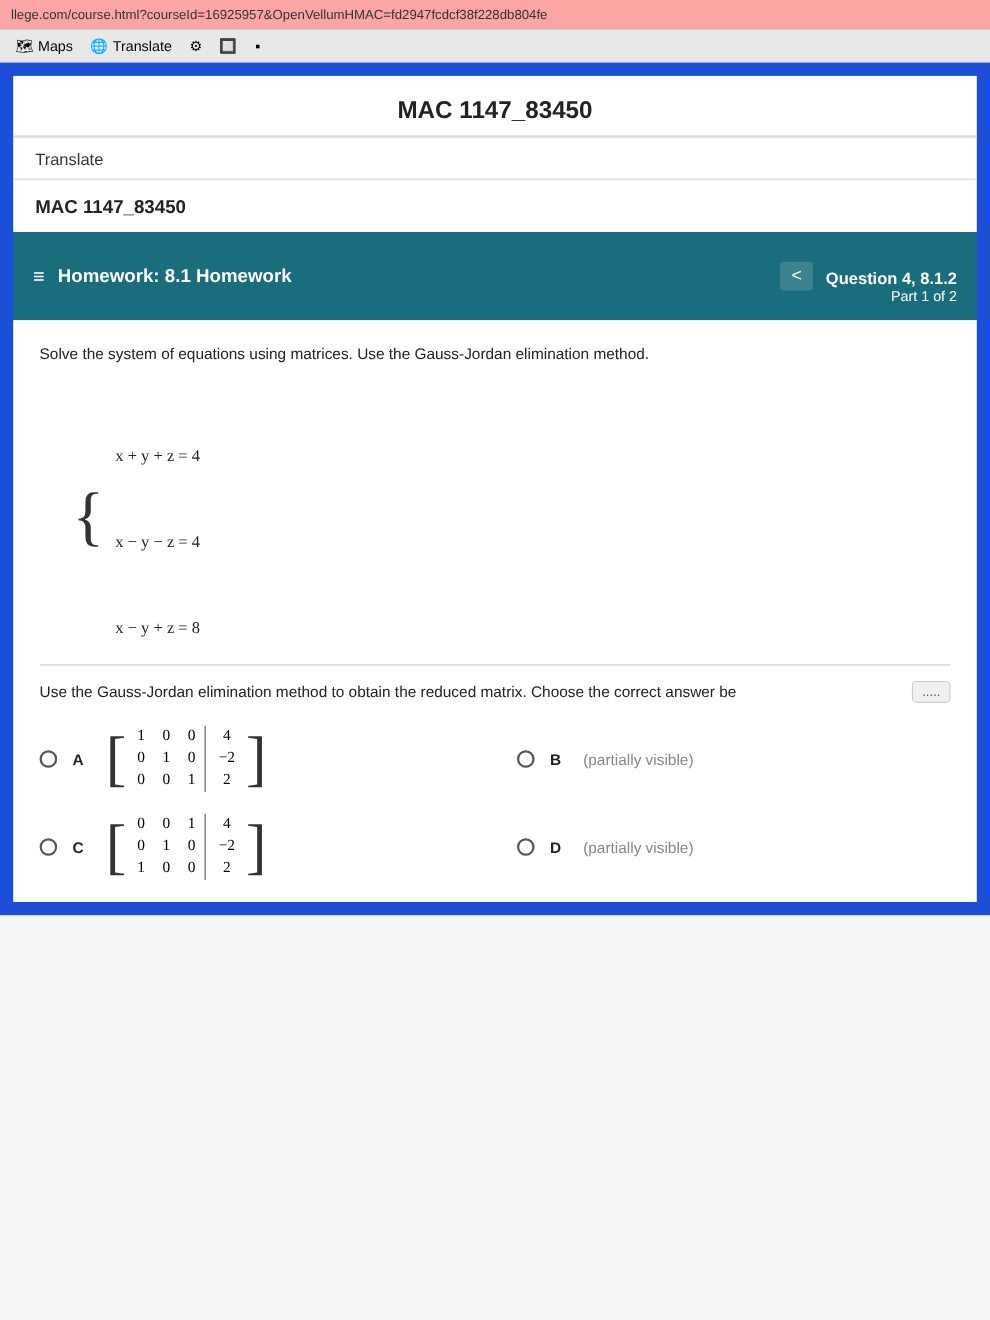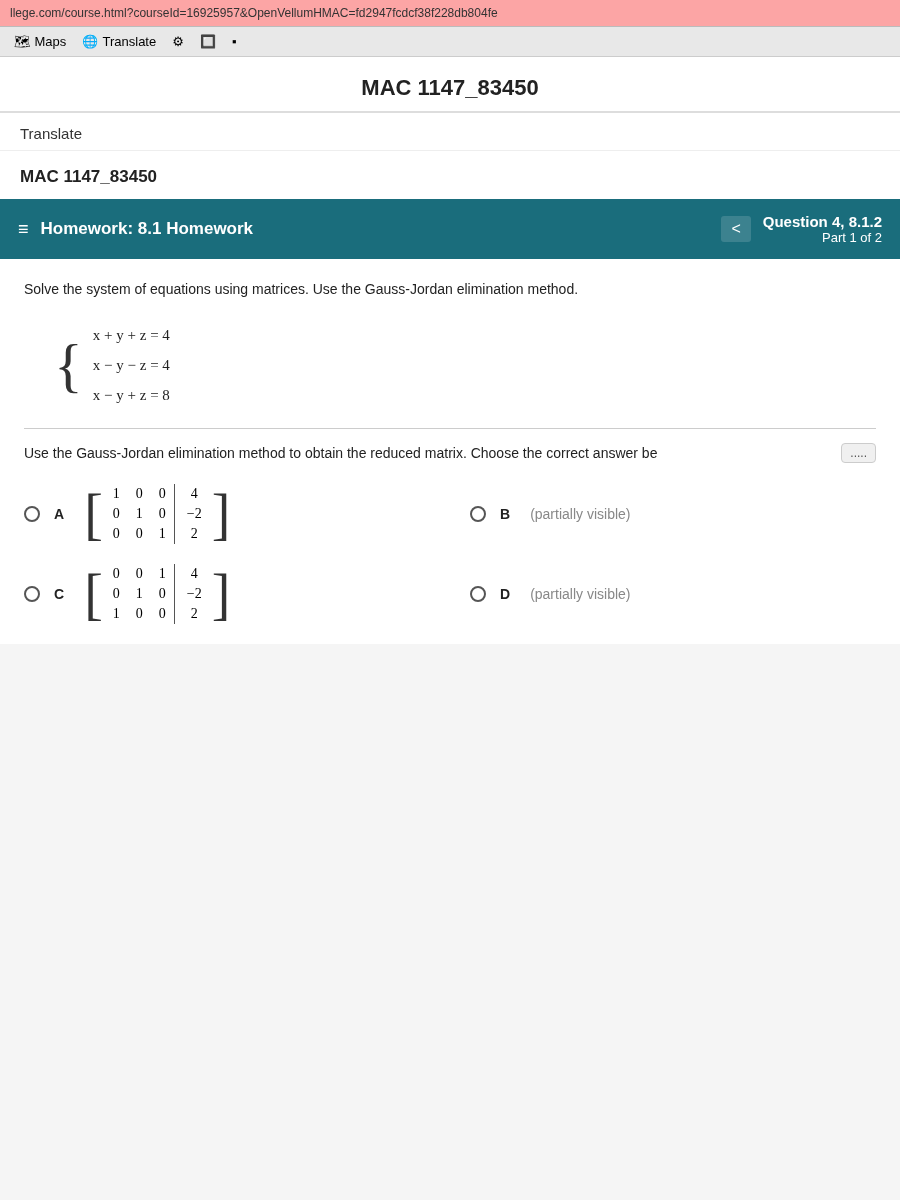--- a/index.html
+++ b/index.html
@@ -28,22 +28,22 @@
       display: flex;
       align-items: center;
       gap: 4px;
       cursor: pointer;
       padding: 2px 4px;
       border-radius: 3px;
     }
 
     
     .page-content {
-      background: #404040;
-      padding: 0;
+      background: #1d4ed8;
+      padding: 12px;
     }
 
     
     .course-title-bar {
       text-align: center;
       padding: 18px 0 10px;
       font-size: 22px;
       font-weight: bold;
       color: #222;
       border-bottom: 2px solid #ddd;
@@ -88,20 +88,21 @@
     .homework-title {
       font-size: 17px;
       font-weight: bold;
     }
     .homework-header-right {
       text-align: right;
     }
     .question-label {
       font-size: 15px;
       font-weight: bold;
+      margin-top: 20px;
     }
     .part-label {
       font-size: 13px;
       font-weight: normal;
     }
     .nav-arrow {
       background: rgba(255,255,255,0.15);
       border: none;
       color: white;
       font-size: 16px;
@@ -137,21 +138,21 @@
       margin-right: 10px;
       font-weight: 100;
       font-family: 'Times New Roman', serif;
     }
     .equations-list {
       list-style: none;
       font-size: 14px;
       color: #222;
       line-height: 2;
     }
-    .equations-list li { font-family: 'Times New Roman', serif; font-size: 15px; }
+    .equations-list li { font-family: 'Times New Roman', serif; font-size: 15px; margin-top: 48px; }
 
     
     .divider {
       border: none;
       border-top: 1px solid #ccc;
       margin: 0 0 14px 0;
     }
 
     .sub-question-text {
       font-size: 14px;

